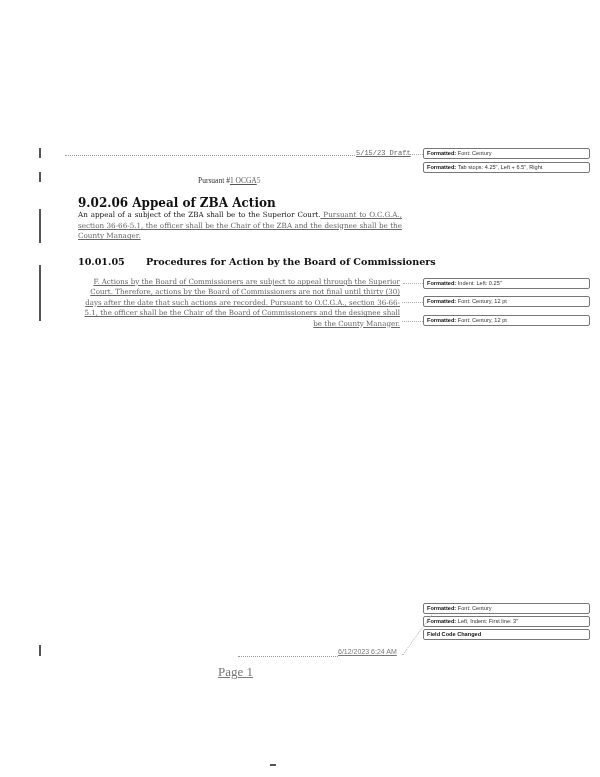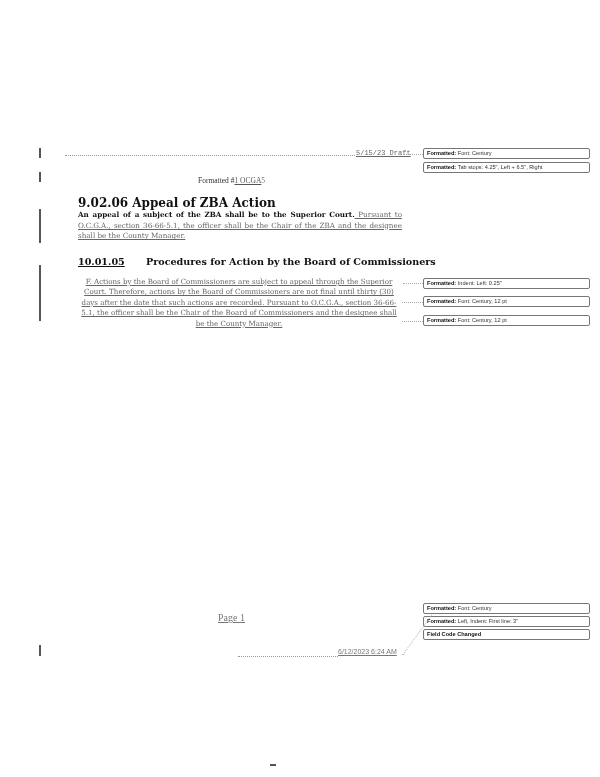--- a/index.html
+++ b/index.html
@@ -4,47 +4,47 @@
   <style>
     html, body { margin:0; padding:0; background:#ffffff; }
     body { width:600px; height:777px; position:relative; overflow:hidden; font-family:"DejaVu Serif", serif; color:#222; }
     .change-bar { position:absolute; width:1.5px; background:#555; left:39px; }
     .header-line { position:absolute; left:65px; top:155px; width:290px; border-top:1px dotted #999; }
     .header-date { position:absolute; left:356px; top:149px; font-size:7px; color:#666; text-decoration:underline; font-family:Liberation Mono, monospace; }
     .amend { position:absolute; left:198px; top:176px; font-size:7.5px; font-family:"Liberation Serif", serif; color:#333; }
     .amend .ins { text-decoration:underline; color:#555; }
     .h1 { position:absolute; left:78px; top:196px; font-size:12px; font-weight:bold; font-family:"DejaVu Serif", serif; color:#111; }
     .para { position:absolute; left:78px; width:324px; font-size:7.2px; line-height:10.6px; font-family:"DejaVu Serif", serif; text-align:justify; }
-    .para .bold { font-weight:bold; color:#111; }
+    .para .bold { font-weight:normal; color:#111; }
     .para .ins { text-decoration:underline; color:#666; }
     .h2 { position:absolute; left:78px; top:256px; font-size:9.6px; font-weight:bold; color:#111; }
-    .h2 .num { display:inline-block; width:68px;text-decoration:underline; }
-    .para2 { position:absolute; left:78px; top:277px; width:322px; font-size:7.1px; line-height:10.4px; color:#666; text-decoration:underline; text-align:center; }
+    .h2 .num { display:inline-block; width:68px; }
+    .para2 { position:absolute; left:78px; top:277px; width:322px; font-size:7.1px; line-height:10.4px; color:#666; text-decoration:underline; text-align:right; }
     .balloon { position:absolute; left:423px; width:162px; height:9px; border:1px solid #777; border-radius:2px; background:#fff; font-family:"Liberation Sans", sans-serif; font-size:5.6px; line-height:9px; padding-left:3px; color:#333; white-space:nowrap; overflow:hidden; }
     .balloon b { font-weight:bold; color:#111; }
     .connector { position:absolute; border-top:1px dotted #aaa; }
-    .footer-page { position:absolute; left:218px; top:612px; font-size:10px; color:#777; text-decoration:underline; font-family:"Liberation Serif", serif; }
+    .footer-page { position:absolute; left:218px; top:664px; font-size:13px; color:#777; text-decoration:underline; font-family:"Liberation Serif", serif; }
     .footer-line { position:absolute; left:238px; top:656px; width:100px; border-top:1px dotted #999; }
     .footer-date { position:absolute; left:338px; top:648px; font-size:7px; color:#777; text-decoration:underline; font-family:Liberation Sans, sans-serif; }
     .diag { position:absolute; border-top:1px dotted #bbb; transform-origin:0 0; }
     .bottom-mark { position:absolute; left:270px; top:764px; width:6px; height:2px; background:#555; }
   </style>
 </head>
 <body>
 
 <div class="change-bar" style="top:148px;height:10px;"></div>
 <div class="change-bar" style="top:172px;height:10px;"></div>
 <div class="change-bar" style="top:209px;height:34px;"></div>
 <div class="change-bar" style="top:265px;height:56px;"></div>
 <div class="change-bar" style="top:645px;height:11px;"></div>
 
 <div class="header-line"></div>
 <div class="header-date">5/15/23 Draft</div>
 <div class="amend">
-  <span>Formatted #</span><span class="ins">1 OCGA</span><span style="color:#777;">5</span>
+  <span>Pursuant #</span><span class="ins">1 OCGA</span><span style="color:#777;">5</span>
 </div>
 
 <div class="h1">9.02.06  Appeal of ZBA Action</div>
 <div class="para" style="top:210px;">
   <span class="bold">An </span><span class="bold">appeal</span><span class="bold"> of a subject of the ZBA shall be to the Superior Court.</span><span class="ins"> Pursuant to O.C.G.A., section 36-66-5.1, the officer shall be the Chair of the ZBA and the designee shall be the County Manager.</span>
 </div>
 
 <div class="h2">
   <span class="num">10.01.05</span><span>Procedures for Action by the Board of Commissioners</span>
 </div>

